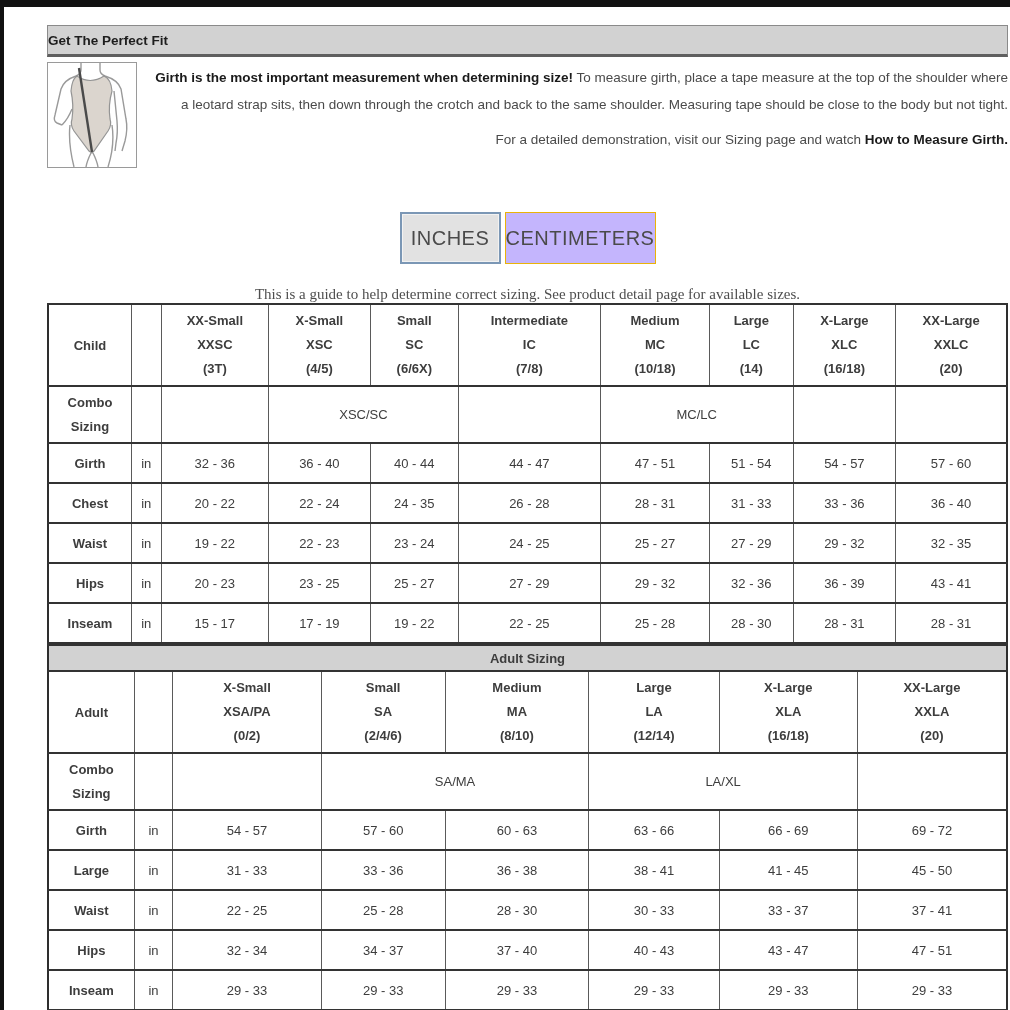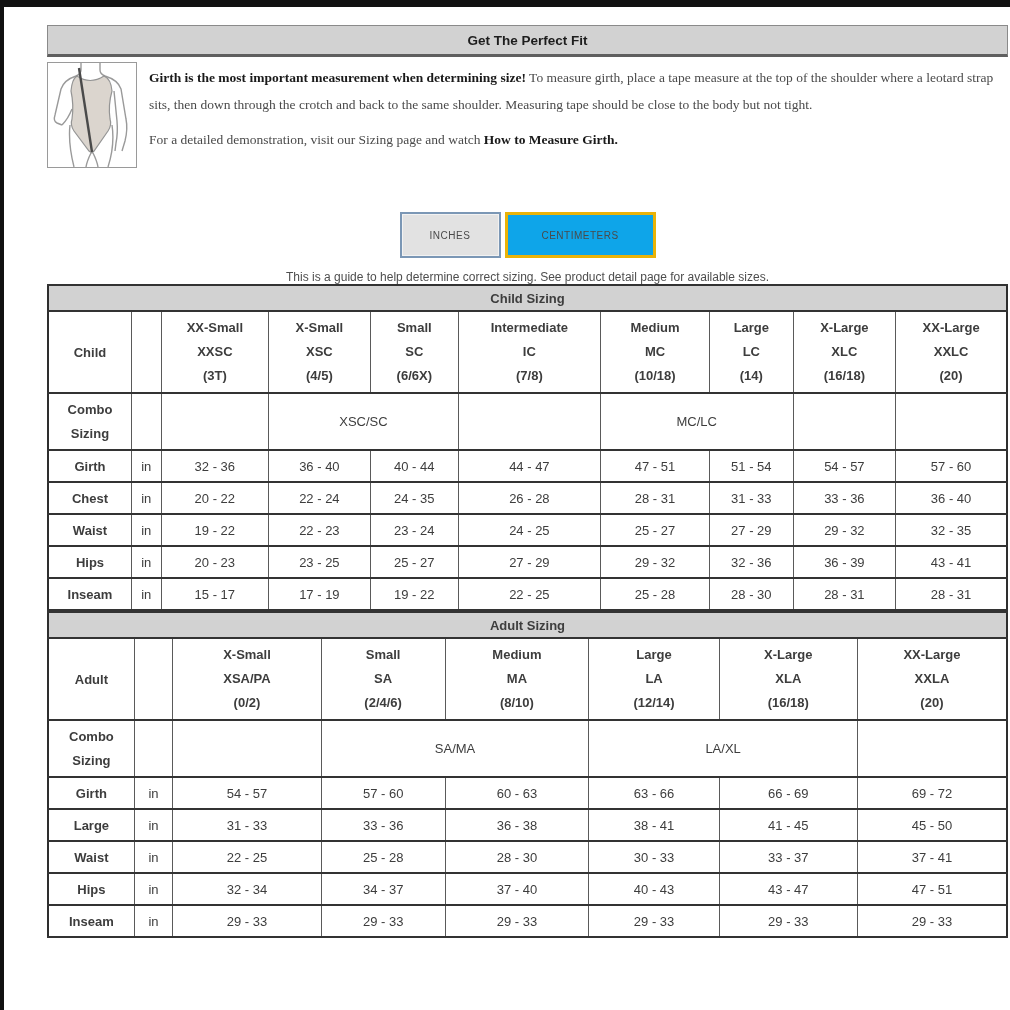--- a/index.html
+++ b/index.html
@@ -5,53 +5,53 @@
   * { margin:0; padding:0; box-sizing:border-box; }
   html,body { width:1010px; height:1010px; background:#fff; overflow:hidden;
     font-family:"Liberation Sans","DejaVu Sans",sans-serif; color:#3d3d3d; }
 
   .edge-top { position:absolute; left:0; top:0; width:1010px; height:7px; background:#111; }
   .edge-left { position:absolute; left:0; top:0; width:4px; height:1010px; background:#111; }
 
   .content { position:absolute; left:47px; top:25px; width:961px; }
 
   .fit-header { height:32px; background:#d2d2d2; border:1px solid #8a8a8a;
-    border-bottom:3px solid #5f5f5f; display:flex; align-items:center; justify-content:center;
+    border-bottom:3px solid #5f5f5f; display:flex; align-items:center; justify-content:flex-start;
     font-size:13.5px; font-weight:bold; color:#1d1d1d; }
 
   .intro { display:flex; margin-top:5px; }
   .figure-box { width:90px; height:106px; border:1px solid #9a9a9a; background:#fff; flex:0 0 auto; }
-  .intro-text { flex:1; padding:2px 0 0 12px; text-align:left;font-family:Liberation Serif, serif; }
+  .intro-text { flex:1; padding:2px 0 0 12px; text-align:right; }
   .intro-text p { font-size:13.5px; line-height:27px; color:#4a4a4a; }
   .intro-text .b { font-weight:bold; color:#1a1a1a; }
   .demo-line { margin-top:8px; }
 
   .unit-buttons { margin-top:44px; display:flex; justify-content:center; gap:4px; }
-  .unit-btn { height:46px; display:flex; align-items:center; justify-content:center;
-    font-size:10px; letter-spacing:0.5px; color:#4a4a4a; cursor:pointer;
+  .unit-btn { height:52px; display:flex; align-items:center; justify-content:center;
+    font-size:20px; letter-spacing:0.5px; color:#4a4a4a; cursor:pointer;
     font-family:"Liberation Sans","DejaVu Sans",sans-serif; }
   .unit-btn.active { width:101px; background:#e2e2e2; border:2px solid #7b97b5;
     box-shadow:inset 0 0 0 1px #f2f2f2; }
-  .unit-btn.plain { width:151px; background:#0ea5e9; border:3px solid #eab308; }
-
-  .note { margin-top:12px; text-align:center; font-size:12px; color:#4e4e4e; }
+  .unit-btn.plain { width:151px; background:#c4b5fd; border:1px solid #eab308; }
+
+  .note { margin-top:22px; text-align:center; font-size:15px; color:#4e4e4e;font-family:Liberation Serif, serif; }
 
   table.size-table { width:100%; border-collapse:collapse; table-layout:fixed;
     border:2px solid #2e2e2e; margin-top:0; }
   .child-table { margin-top:19px; }
   .adult-table { margin-top:23px; }
   table.size-table td { border-left:1px solid #5a5a5a; border-right:1px solid #5a5a5a;
     border-top:2px solid #333; border-bottom:2px solid #333;
     text-align:center; vertical-align:middle; font-size:13px; color:#3d3d3d; padding:1px 2px; }
   td.t-title { background:#d2d2d2; font-weight:bold; color:#1d1d1d; font-size:13.5px;
     border-bottom:3px solid #2e2e2e; }
   tr.r-title { height:26px; }
   tr.r-sizes { height:82px; }
   tr.r-combo { height:57px;padding-left:31px; }
-  tr.r-data { height:32px; }
+  tr.r-data { height:40px; }
   td.lbl { font-weight:bold; color:#111; }
   td.size-head { font-weight:bold; color:#111; }
   td.size-head div { line-height:24px; }
   td.combo { font-size:13px; color:#3d3d3d; }
   td.combo-lbl { font-weight:bold; color:#111; line-height:24px; padding:0 10px; }
   td.thick-left { border-left:3px solid #2e2e2e; }
 </style>
 </head>
 <body>
 
@@ -111,23 +111,20 @@
         <col style="width: 11.2%;">
         <col style="width: 10.6%;">
         <col style="width: 9.2%;">
         <col style="width: 14.8%;">
         <col style="width: 11.4%;">
         <col style="width: 8.7%;">
         <col style="width: 10.7%;">
         <col style="width: 11.6%;">
       </colgroup>
       <tbody>
-        <tr class="r-title">
-          <td class="t-title" colspan="10">Child Sizing</td>
-        </tr>
         <tr class="r-sizes">
           <td class="lbl">Child</td>
           <td></td>
           <td class="size-head">
             <div>XX-Small</div>
             <div>XXSC</div>
             <div>(3T)</div>
           </td>
           <td class="size-head">
             <div>X-Small</div>

